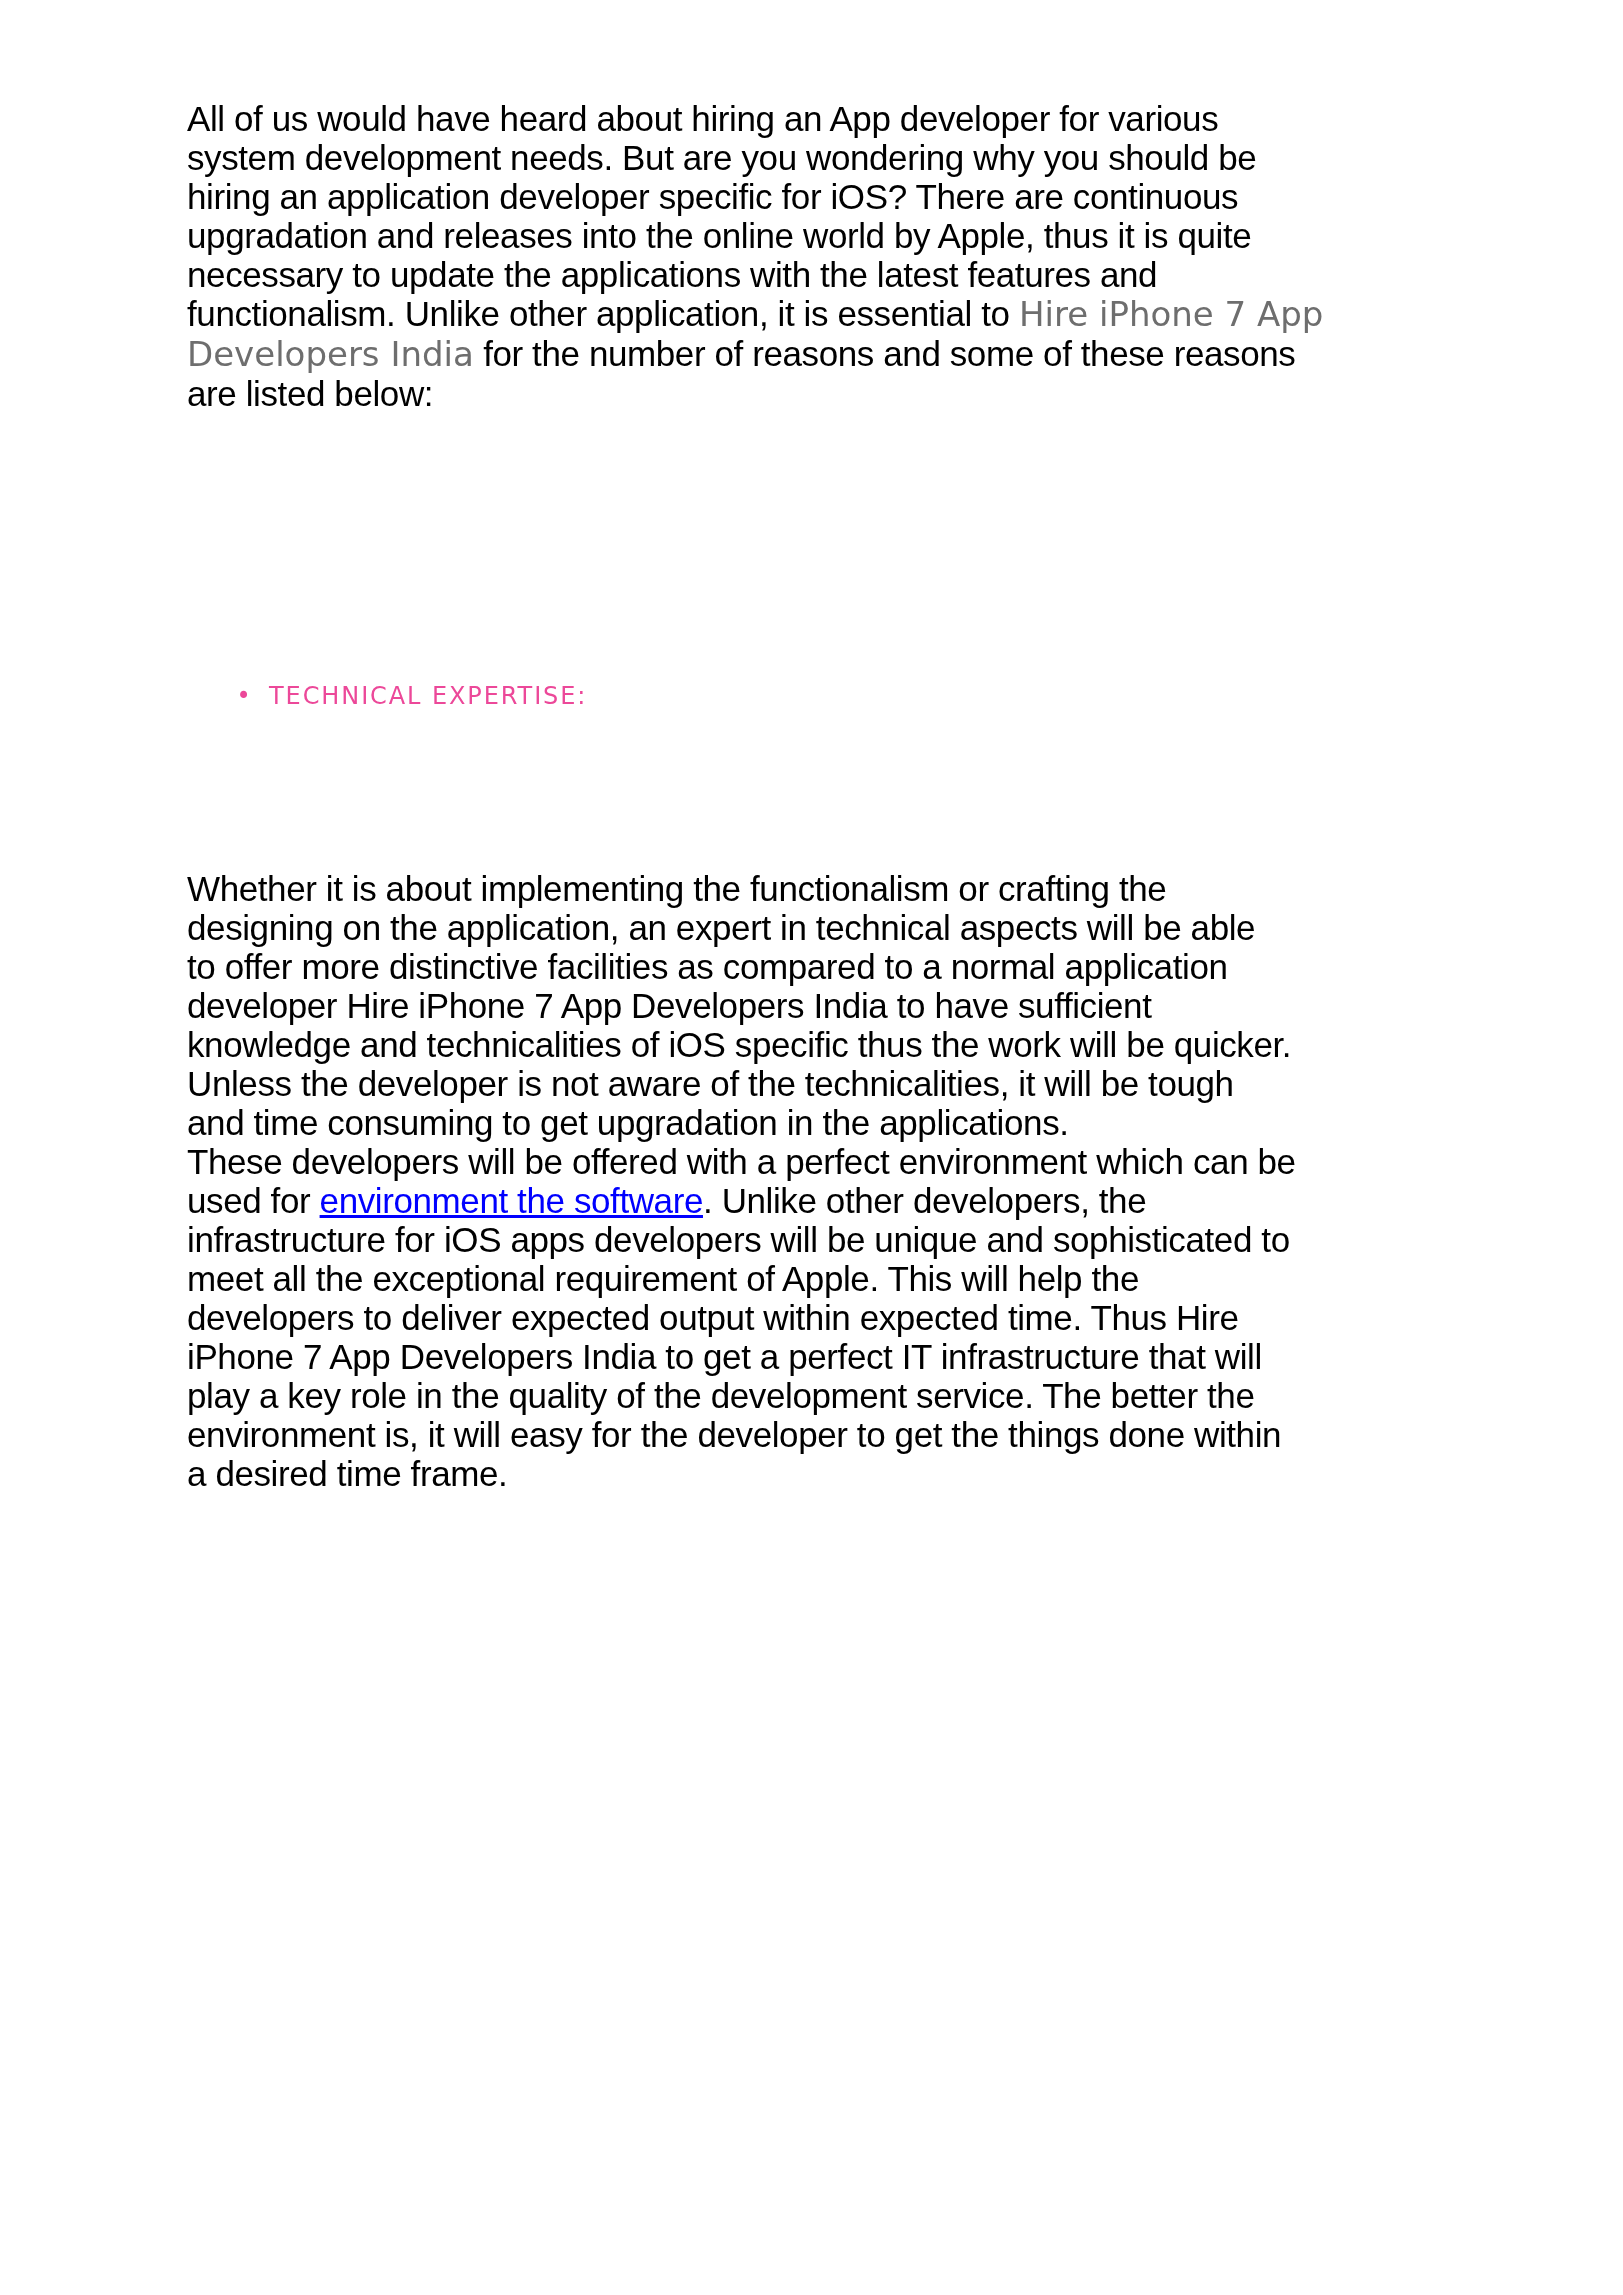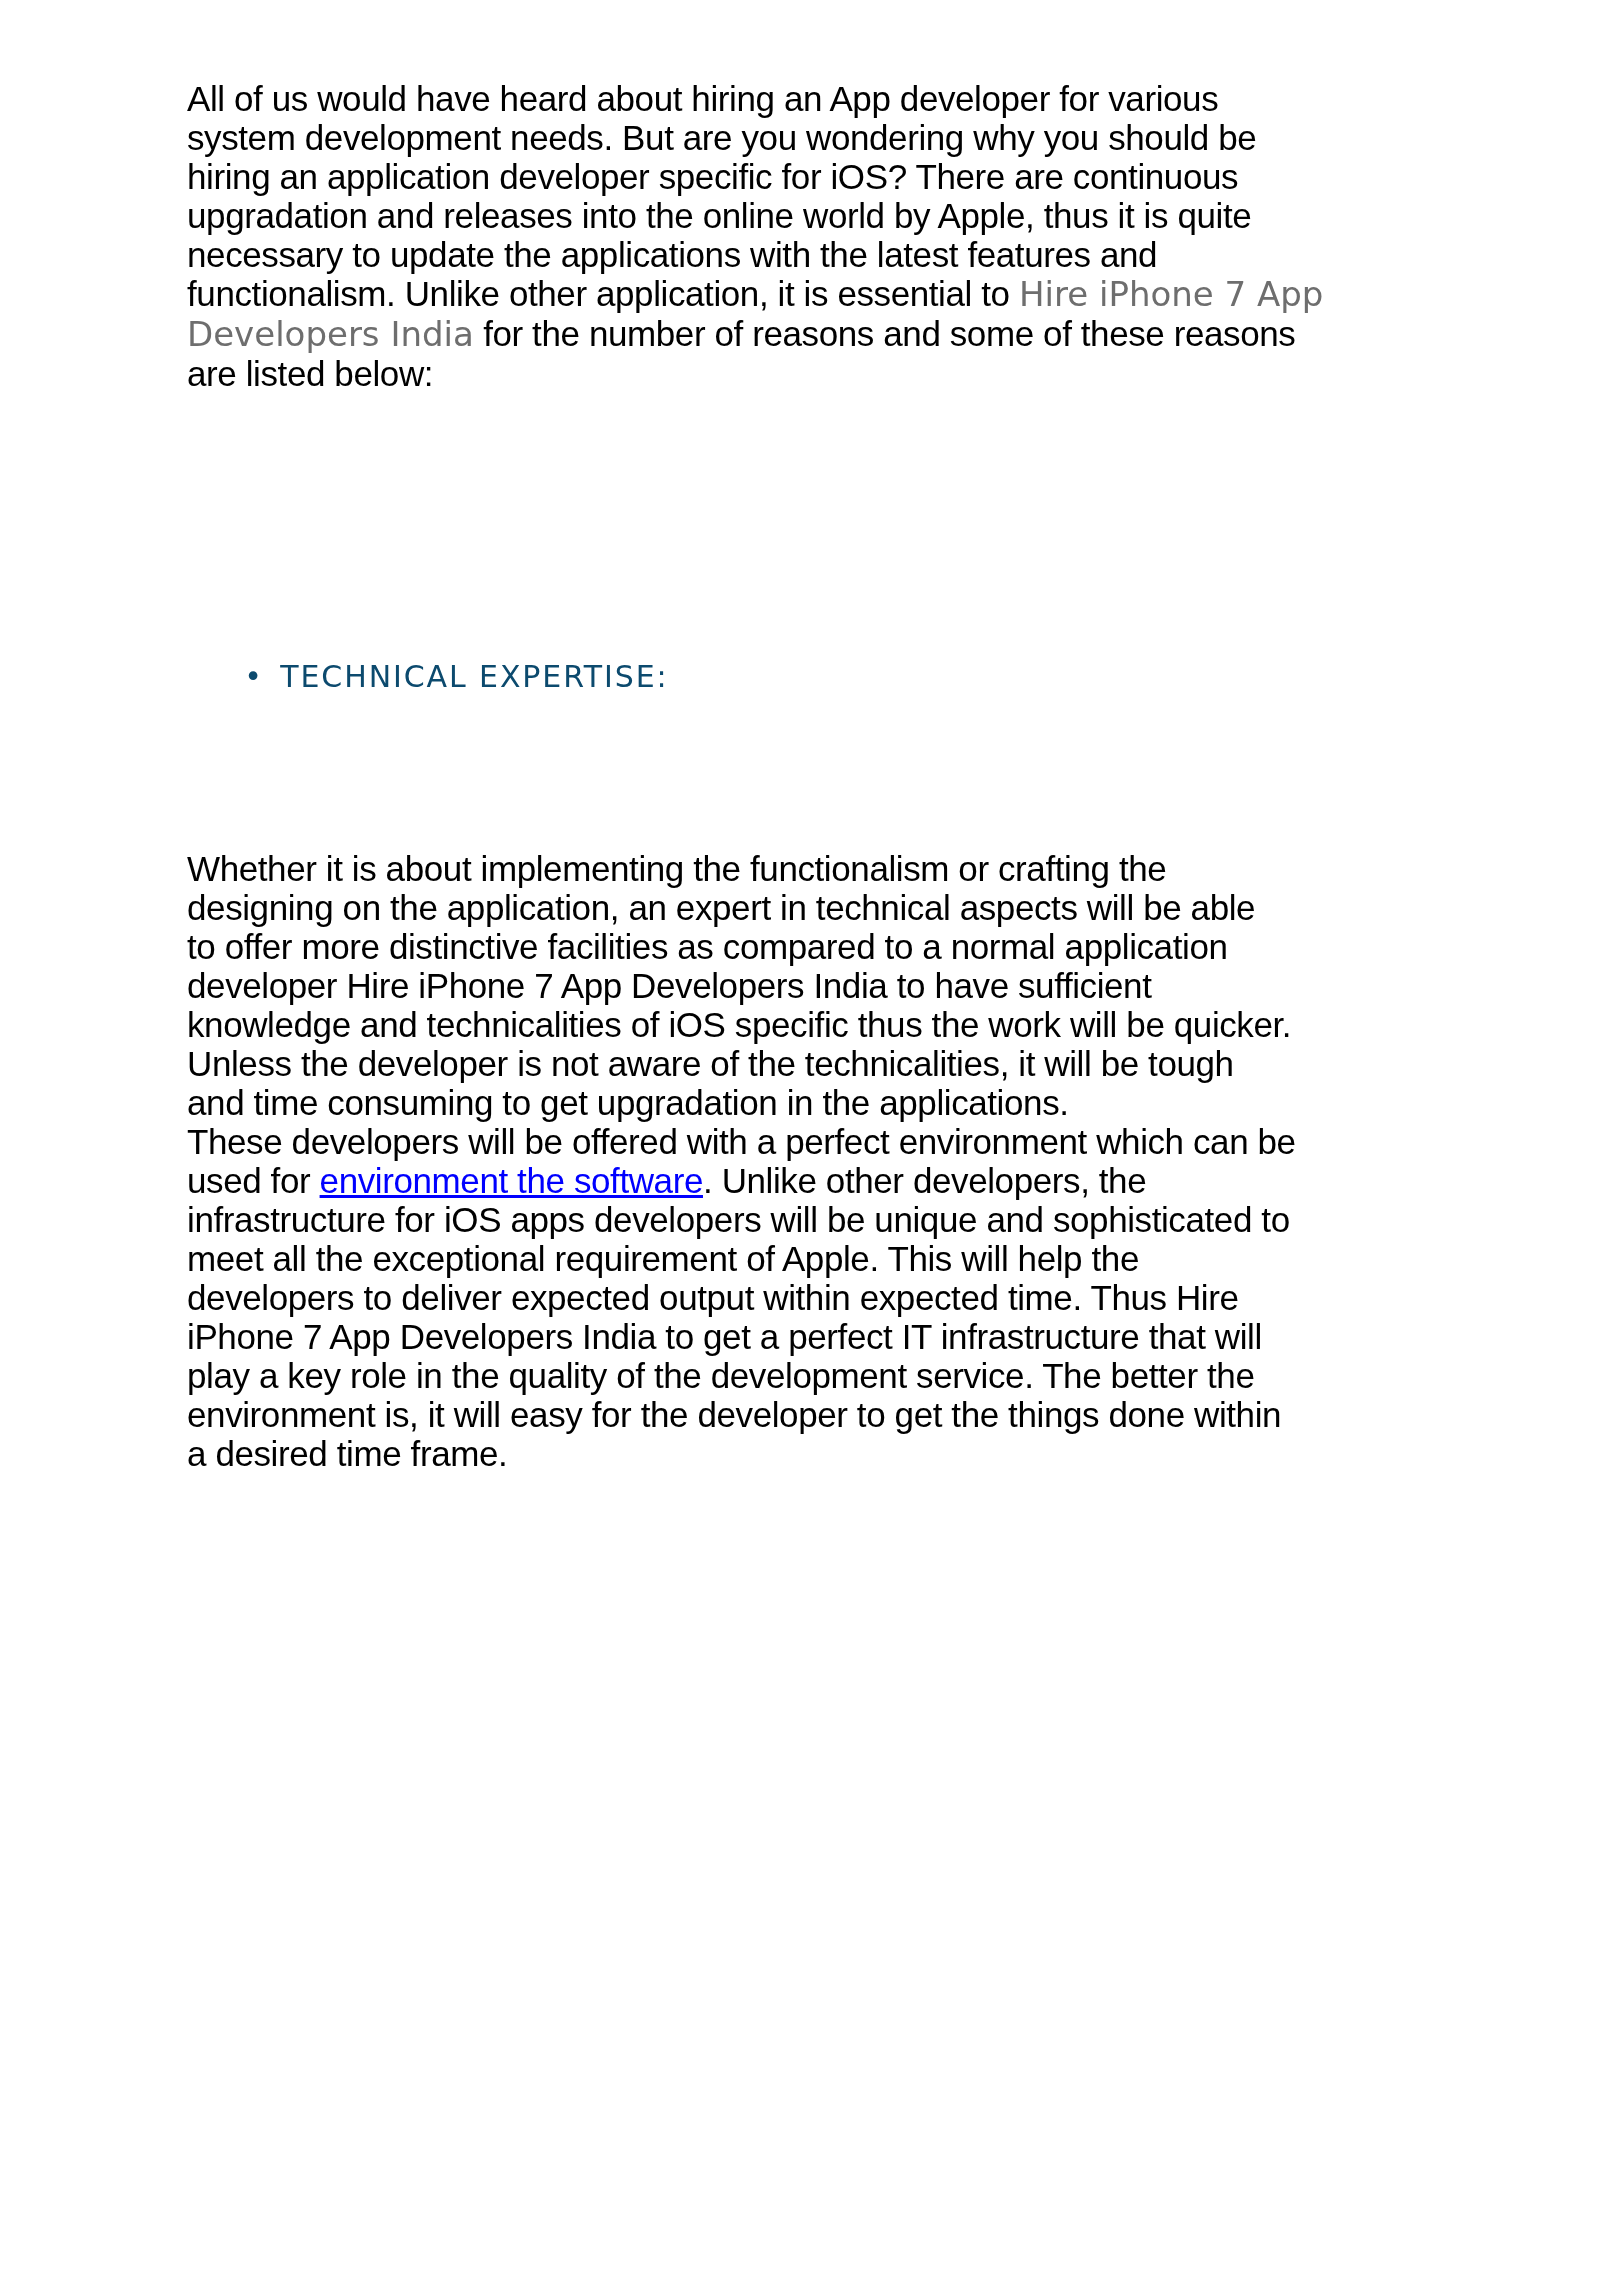--- a/index.html
+++ b/index.html
@@ -6,21 +6,21 @@
     margin: 0;
     padding: 0;
     background: #ffffff;
   }
   .page {
     position: relative;
     width: 1624px;
     height: 2295px;
     background: #ffffff;
     box-sizing: border-box;
-    padding-top: 79px;
+    padding-top: 99px;
     overflow: hidden;
     font-family: "Liberation Sans", sans-serif;
   }
   .para {
     margin: 0 0 0 187px;
     white-space: pre;
     font-size: 35px;
     line-height: 39px;
     letter-spacing: -0.4px;
     color: #000000;
@@ -35,23 +35,23 @@
     letter-spacing: 0;
   }
   .para .seg-link {
     color: #0000ff;
     text-decoration: underline;
     cursor: pointer;
   }
   .heading-row {
     margin: 0 0 0 206px;
     white-space: pre;
-    color: #0c4a6e;
+    color: #ec4899;
     font-family: "DejaVu Sans", sans-serif;
-    font-size: 30px;
+    font-size: 24px;
     line-height: 39px;
   }
   .heading-row .bullet {
     display: inline-block;
     margin-right: 18.4px;
     letter-spacing: 0;
   }
   .heading-row .heading-text {
     letter-spacing: 1.9px;
   }

